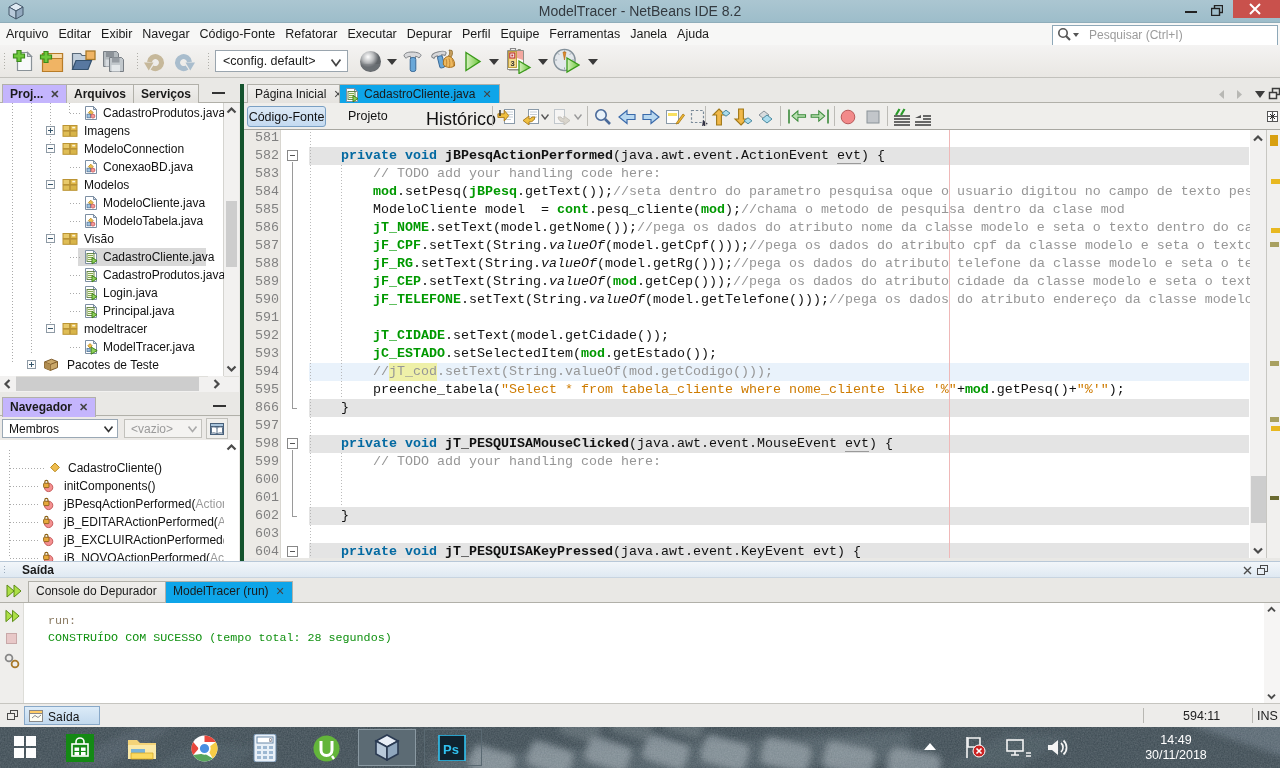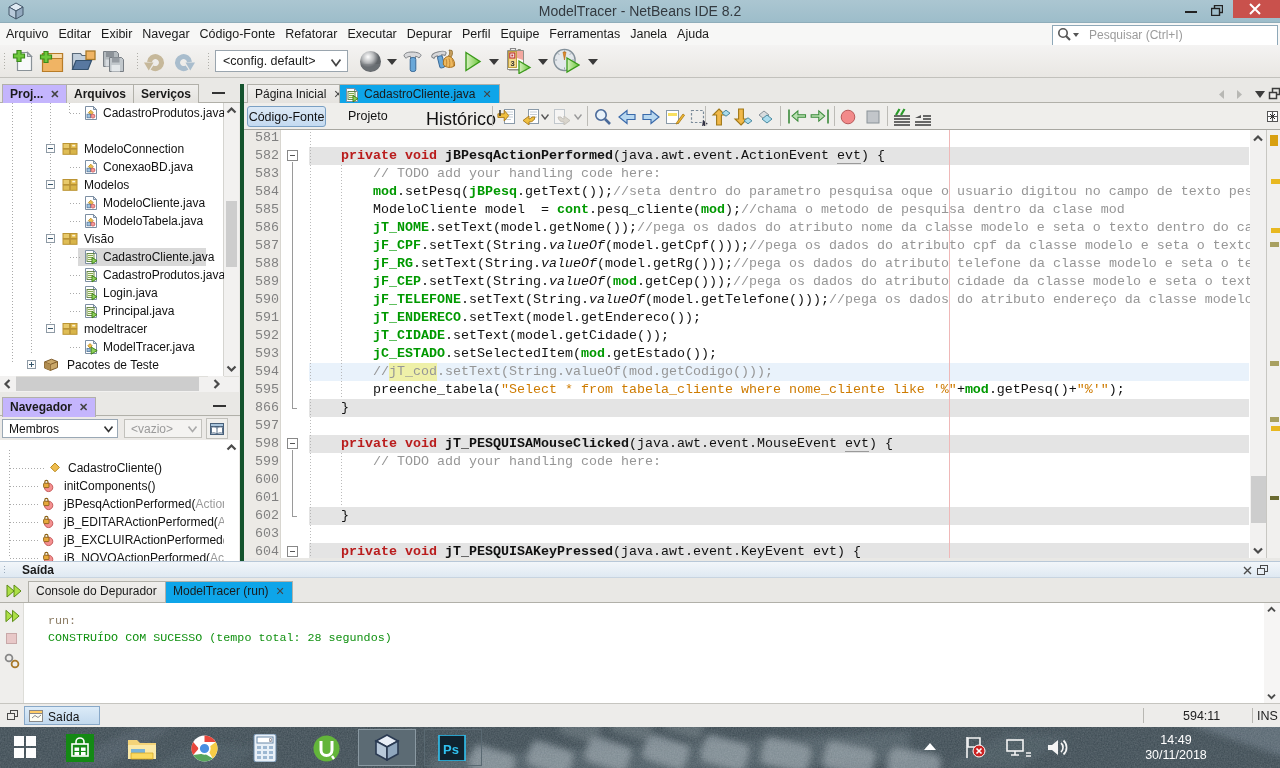--- a/index.html
+++ b/index.html
@@ -47,21 +47,21 @@
   .sb-track { position:absolute; background:#f2f1f0; }
   .sb-thumb { position:absolute; background:#cdcdcd; }
   .sb-btn { position:absolute; background:#f2f1f0; color:#6a6a6a; text-align:center; }
 
   
   .ln { position:absolute; left:0; width:35px; text-align:right; color:#808080; font-family:"Liberation Mono",monospace; font-size:13.33px; line-height:18px; }
   .code { position:absolute; left:65px; font-family:"Liberation Mono",monospace; font-size:13.33px; line-height:18px; white-space:pre; }
   .uev { border-bottom:1px solid #9a9a9a; }
   .foldbox { width:11px; height:11px; background:#fff; border:1px solid #888; }
   .foldbox i { position:absolute; left:2px; top:4px; width:5px; height:1px; background:#555; }
-  .kw { color:#b91c1c; font-weight:bold; }
+  .kw { color:#0369a1; font-weight:bold; }
   .fld { color:#009900; font-weight:bold; }
   .cmt { color:#969696; }
   .str { color:#ce7b00; }
   .mname { font-weight:bold; }
   .ital { font-style:italic; }
 </style>
 </head>
 <body>
 <div id="app">
   <svg width="0" height="0" style="position:absolute">
@@ -303,20 +303,32 @@
       <div class="vguide" style="left:50px;top:0;height:228px"></div>
       <div class="vguide" style="left:69px;top:0;height:10px"></div>
       <div class="tree-row" style="left:0;top:1px;width:224px">
           <span class="hguide" style="left:70px;top:9px;width:12px"></span>
           <span class="abs" style="left:83px;top:1px">
             <svg width="16" height="16" viewBox="0 0 16 16">
               <use href="#i-java"></use>
             </svg>
           </span>
           <span class="abs" style="left:103px">CadastroProdutos.java</span>
+        </div>
+      <div class="tree-row" style="left:0;top:19px;width:224px">
+          <span class="expander plus abs" style="left:46px;top:4px">
+            <i></i>
+            <b></b>
+          </span>
+          <span class="abs" style="left:62px;top:1px">
+            <svg width="16" height="16" viewBox="0 0 16 16">
+              <use href="#i-pkg"></use>
+            </svg>
+          </span>
+          <span class="abs" style="left:84px">Imagens</span>
         </div>
       <div class="tree-row" style="left:0;top:37px;width:224px">
           <span class="expander abs" style="left:46px;top:4px">
             <i></i>
           </span>
           <span class="abs" style="left:62px;top:1px">
             <svg width="16" height="16" viewBox="0 0 16 16">
               <use href="#i-pkg"></use>
             </svg>
           </span>
@@ -719,21 +731,20 @@
       <div class="code" style="top:90px">        <span class="fld">jT_NOME</span>.setText(model.getNome());<span class="cmt">//pega os dados do atributo nome da classe modelo e seta o texto dentro do campo</span></div>
       <div class="ln" style="top:108px">587</div>
       <div class="code" style="top:108px">        <span class="fld">jF_CPF</span>.setText(String.<span class="ital">valueOf</span>(model.getCpf()));<span class="cmt">//pega os dados do atributo cpf da classe modelo e seta o texto</span></div>
       <div class="ln" style="top:126px">588</div>
       <div class="code" style="top:126px">        <span class="fld">jF_RG</span>.setText(String.<span class="ital">valueOf</span>(model.getRg()));<span class="cmt">//pega os dados do atributo telefone da classe modelo e seta o texto</span></div>
       <div class="ln" style="top:144px">589</div>
       <div class="code" style="top:144px">        <span class="fld">jF_CEP</span>.setText(String.<span class="ital">valueOf</span>(<span class="fld">mod</span>.getCep()));<span class="cmt">//pega os dados do atributo cidade da classe modelo e seta o texto</span></div>
       <div class="ln" style="top:162px">590</div>
       <div class="code" style="top:162px">        <span class="fld">jF_TELEFONE</span>.setText(String.<span class="ital">valueOf</span>(model.getTelefone()));<span class="cmt">//pega os dados do atributo endereço da classe modelo</span></div>
       <div class="ln" style="top:180px">591</div>
-      <div class="code" style="top:180px">        <span class="fld">jT_ENDERECO</span>.setText(model.getEndereco());</div>
       <div class="ln" style="top:198px">592</div>
       <div class="code" style="top:198px">        <span class="fld">jT_CIDADE</span>.setText(model.getCidade());</div>
       <div class="ln" style="top:216px">593</div>
       <div class="code" style="top:216px">        <span class="fld">jC_ESTADO</span>.setSelectedItem(<span class="fld">mod</span>.getEstado());</div>
       <div class="ln" style="top:234px">594</div>
       <div class="code" style="top:234px">        <span class="cmt">//jT_cod.setText(String.valueOf(mod.getCodigo()));</span></div>
       <div class="ln" style="top:252px">595</div>
       <div class="code" style="top:252px">        preenche_tabela(<span class="str">"Select * from tabela_cliente where nome_cliente like '%"</span>+<span class="fld">mod</span>.getPesq()+<span class="str">"%'"</span>);</div>
       <div class="ln" style="top:270px">866</div>
       <div class="code" style="top:270px">    }</div>

